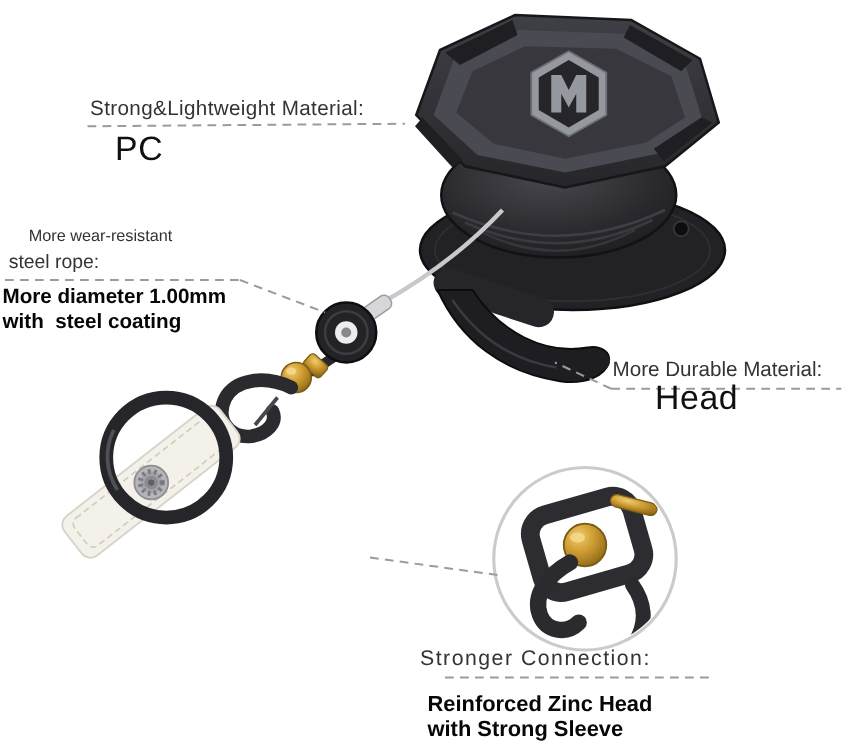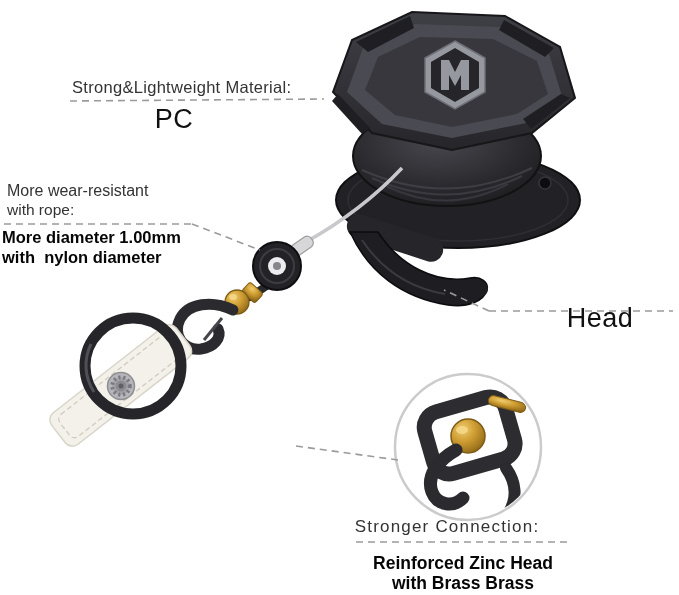--- a/index.html
+++ b/index.html
@@ -4,21 +4,21 @@
 <style>
   html,body{margin:0;padding:0;background:#ffffff;}
   .canvas{
     position:relative;width:679px;height:595px;background:#ffffff;
     overflow:hidden;font-family:"Liberation Sans",sans-serif;
   }
   svg.illustration{position:absolute;left:0;top:0;}
   .ann{position:absolute;color:#333333;line-height:1.15;white-space:nowrap;}
   .ann.big{font-size:27px;color:#101010;letter-spacing:.5px;}
   .ann.bold{font-weight:bold;color:#060606;}
-  .ann.center{text-align:center;white-space:normal;}
+  .ann.center{white-space:normal;}
   .pre{white-space:pre;}
 </style>
 </head>
 <body>
 
 <div class="canvas">
 
   <svg class="illustration" width="679" height="595" viewBox="0 0 679 595">
     <defs>
       <radialGradient id="drumGrad" cx="45%" cy="35%" r="75%">
@@ -135,24 +135,25 @@
       <line x1="489" y1="311" x2="673" y2="311"></line>
       <line x1="489" y1="311" x2="444" y2="290"></line>
       <line x1="296" y1="446" x2="398" y2="460"></line>
       <line x1="356" y1="542" x2="569" y2="542"></line>
     </g>
   </svg>
 
   <div class="ann" style="left:72px;top:78px;font-size:16.5px;letter-spacing:.3px;">Strong&amp;Lightweight Material:</div>
   <div class="ann big center" style="left:92px;top:104px;width:164px;">PC</div>
 
-  <div class="ann" style="left:7px;top:182px;font-size:16px;text-align:center;">More wear-resistant</div>
-  <div class="ann" style="left:7px;top:201px;font-size:15.5px;">with rope:</div>
+  <div class="ann" style="left:23px;top:182px;font-size:13px;text-align:center;">More wear-resistant</div>
+  <div class="ann" style="left:7px;top:201px;font-size:15.5px;">steel rope:</div>
   <div class="ann bold" style="left:2px;top:228px;font-size:16.5px;">More diameter 1.00mm</div>
-  <div class="ann bold pre" style="left:2px;top:248px;font-size:16.5px;">with  nylon diameter</div>
+  <div class="ann bold pre" style="left:2px;top:248px;font-size:16.5px;">with  steel coating</div>
 
+  <div class="ann" style="left:490px;top:287px;font-size:16.5px;">More Durable Material:</div>
   <div class="ann big center" style="left:524px;top:303px;width:152px;">Head</div>
 
   <div class="ann center" style="left:336px;top:517px;width:222px;font-size:17px;letter-spacing:1.2px;">Stronger Connection:</div>
   <div class="ann bold center" style="left:342px;top:553px;width:242px;font-size:17.5px;">Reinforced Zinc Head</div>
-  <div class="ann bold center" style="left:342px;top:573px;width:242px;font-size:17.5px;">with Brass Brass</div>
+  <div class="ann bold center" style="left:342px;top:573px;width:242px;font-size:17.5px;">with Strong Sleeve</div>
 
 </div>
 
 </body></html>

